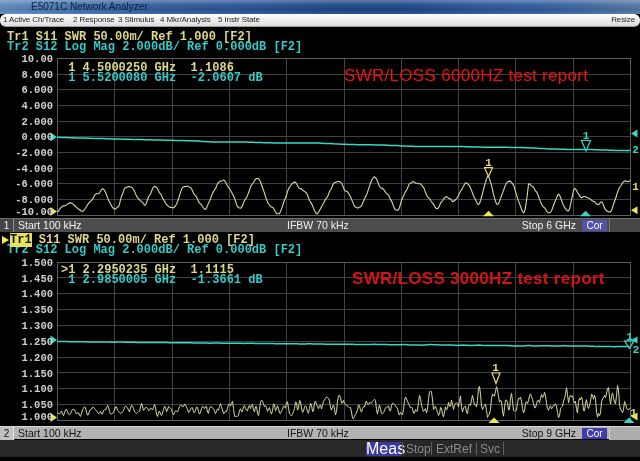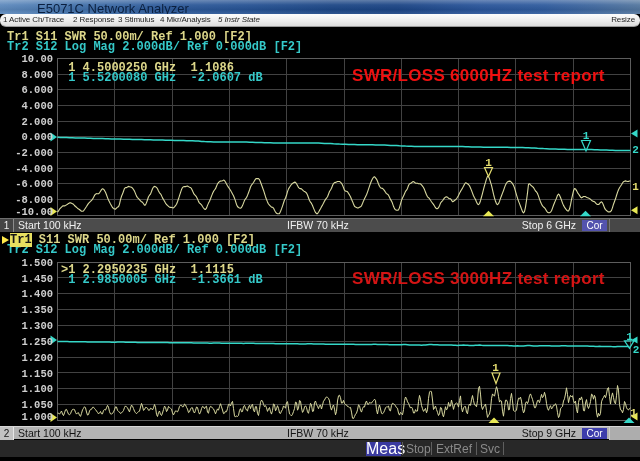--- a/index.html
+++ b/index.html
@@ -3,29 +3,29 @@
 html,body{margin:0;padding:0;background:#000;width:640px;height:461px;overflow:hidden;
 font-family:"Liberation Sans",sans-serif;}
 .abs{position:absolute;}
 .mono{font-family:"Liberation Mono",monospace;font-weight:bold;font-size:12px;line-height:10px;white-space:pre;z-index:2;}
 .yel{color:#ddd78a;} .cyn{color:#35c9c9;}
 </style></head>
 <body>
 
 <div class="abs" style="left:0;top:0;width:640px;height:14px;z-index:3;
 background:linear-gradient(180deg,rgba(255,255,255,0.30),rgba(255,255,255,0.05) 35%,rgba(0,0,0,0.06) 70%,rgba(255,255,255,0.08)),linear-gradient(90deg,#5e8abd 0%,#4271aa 12%,#305c9b 25%,#275394 38%,#1d4786 52%,#1c4585 62%,#2a559a 75%,#305c9e 85%,#41699f 93%,#54779f 100%);">
-<span style="position:absolute;left:21px;top:1px;font-size:13px;color:#0a1f3f;padding-left:16px;">E5071C Network Analyzer</span>
+<span style="position:absolute;left:15px;top:1px;font-size:10px;color:#0a1f3f;padding-left:16px;">E5071C Network Analyzer</span>
 </div>
 
 <div class="abs" style="left:0;top:14px;width:640px;height:13px;z-index:3;background:linear-gradient(180deg,#fdfdfd,#ececec 60%,#dcdcdc);border-bottom:1px solid #9a9a9a;box-sizing:border-box;font-size:8px;letter-spacing:-0.1px;color:#1c1c1c;border-radius:6px;">
 <span class="abs" style="left:3px;top:1px;">1 Active Ch/Trace</span>
 <span class="abs" style="left:73px;top:1px;">2 Response</span>
 <span class="abs" style="left:118px;top:1px;">3 Stimulus</span>
 <span class="abs" style="left:160px;top:1px;">4 Mkr/Analysis</span>
-<span class="abs" style="left:218px;top:1px;font-style:italic;">5 Instr State</span>
+<span class="abs" style="left:218px;top:1px;">5 Instr State</span>
 <span class="abs" style="right:5px;top:1px;">Resize</span>
 </div>
 <svg width="640" height="461" viewBox="0 0 640 461" style="position:absolute;left:0;top:0;z-index:1" shape-rendering="crispEdges">
 <g stroke="#424242" stroke-width="1">
 <line x1="57.5" y1="58.5" x2="57.5" y2="215.0"></line>
 <line x1="114.8" y1="58.5" x2="114.8" y2="215.0"></line>
 <line x1="172.1" y1="58.5" x2="172.1" y2="215.0"></line>
 <line x1="229.4" y1="58.5" x2="229.4" y2="215.0"></line>
 <line x1="286.7" y1="58.5" x2="286.7" y2="215.0"></line>
 <line x1="344.0" y1="58.5" x2="344.0" y2="215.0"></line>
@@ -135,21 +135,21 @@
 <text x="53" y="392.4">1.100</text>
 <text x="53" y="408.2">1.050</text>
 <text x="53" y="420.1">1.000</text>
 </g>
 </svg>
 
 <div class="abs mono yel" style="left:7px;top:32px;">Tr1 S11 SWR 50.00m/ Ref 1.000 [F2]</div>
 <div class="abs mono cyn" style="left:7px;top:42px;">Tr2 S12 Log Mag 2.000dB/ Ref 0.000dB [F2]</div>
 <div class="abs mono yel" style="left:61px;top:63px;"> 1 4.5000250 GHz  1.1086</div>
 <div class="abs mono cyn" style="left:61px;top:73px;text-align:center;"> 1 5.5200080 GHz  -2.0607 dB</div>
-<div class="abs" style="left:352px;top:66px;font-size:17px;font-weight:bold;letter-spacing:0.3px;color:#ef1010;z-index:2;">SWR/LOSS 6000HZ test report</div>
+<div class="abs" style="left:344px;top:66px;font-size:17px;font-weight:normal;letter-spacing:0.3px;color:#ef1010;z-index:2;">SWR/LOSS 6000HZ test report</div>
 
 <div class="abs" style="left:0;top:218px;width:640px;height:14px;background:#4c4c4c;border-top:1px solid #6e6e6e;box-sizing:border-box;z-index:3;color:#f0f0f0;font-size:10.5px;">
 <span class="abs" style="left:0;top:0;width:13px;height:13px;background:#454545;border-right:1px solid #8c8c8c;text-align:center;line-height:13px;font-size:10px;">1</span>
 <span class="abs" style="left:18px;top:0;line-height:13px;">Start 100 kHz</span>
 <span class="abs" style="left:287px;top:0;line-height:13px;">IFBW 70 kHz</span>
 <span class="abs" style="right:64px;top:0;line-height:13px;">Stop 6 GHz</span>
 <span class="abs" style="right:33px;top:1px;width:25px;height:11px;background:#5353ae;color:#fff;text-align:center;line-height:11px;font-size:10px;">Cor</span>
 <span class="abs" style="right:0;top:0;width:30px;height:13px;border-left:1px solid #777;background:#474747;"></span>
 </div>
 

